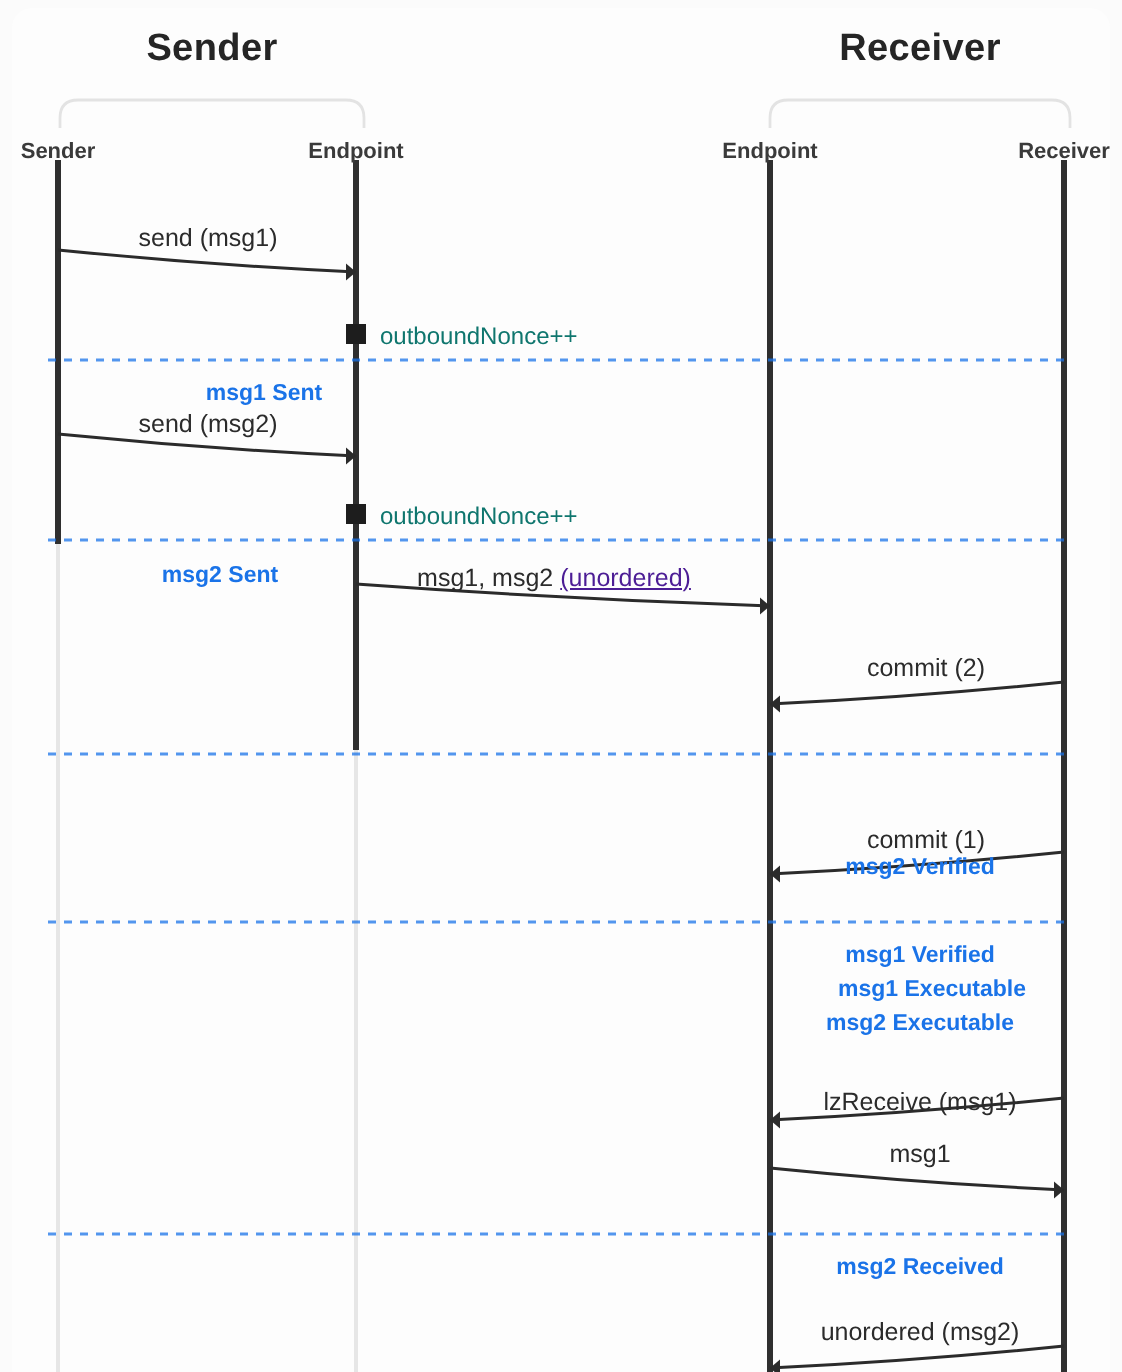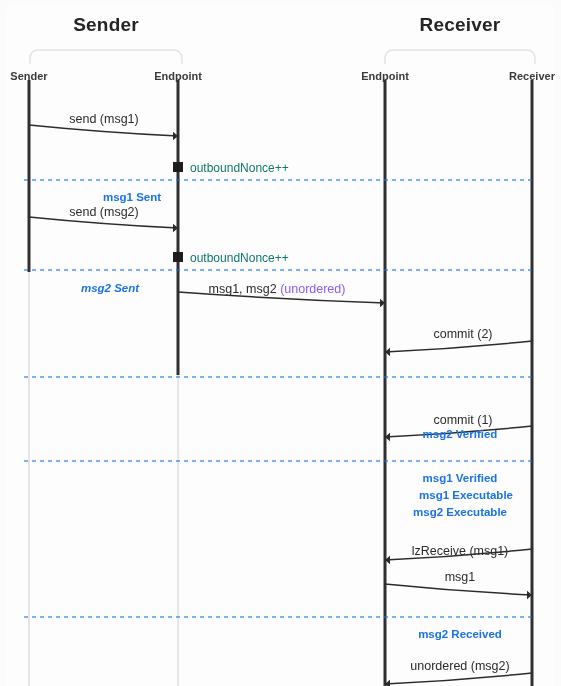--- a/index.html
+++ b/index.html
@@ -27,21 +27,21 @@
     font-size:11px;font-weight:bold;color:#3a3a3a;
     text-align:center;white-space:nowrap;
     transform:translateX(-50%);
   }
   .msg-label{
     position:absolute;
     font-size:12.5px;color:#2b2b2b;
     white-space:nowrap;
     transform:translateX(-50%);
   }
-  .msg-label .dim{color:#8b5cf6;}
+  .msg-label .dim{color:#4c1d95;text-decoration:underline;}
   .note-label{
     position:absolute;
     font-size:11.5px;font-weight:bold;color:#1a73e8;
     white-space:nowrap;
     transform:translateX(-50%);
   }
   .state-label{
     position:absolute;
     font-size:12px;color:#0f766e;
     white-space:nowrap;
@@ -110,20 +110,20 @@
       <div class="msg-label" style="left: 104px; top: 205px;">send (msg2)</div>
       <div class="msg-label" style="left: 277px; top: 282px;"><span>msg1, msg2</span> <span class="dim">(unordered)</span></div>
       <div class="msg-label" style="left: 463px; top: 327px;">commit (2)</div>
       <div class="msg-label" style="left: 463px; top: 413px;">commit (1)</div>
       <div class="msg-label" style="left: 460px; top: 544px; text-align: right;">lzReceive (msg1)</div>
       <div class="msg-label" style="left: 460px; top: 570px;">msg1</div>
       <div class="msg-label" style="left: 460px; top: 659px;">unordered (msg2)</div>
       <div class="state-label" style="left: 190px; top: 161px;">outboundNonce++</div>
       <div class="state-label" style="left: 190px; top: 251px;">outboundNonce++</div>
       <div class="note-label" style="left: 110px; top: 191px; padding-left: 44px;">msg1 Sent</div>
-      <div class="note-label" style="left: 110px; top: 282px; font-style: italic;">msg2 Sent</div>
+      <div class="note-label" style="left: 110px; top: 282px;">msg2 Sent</div>
       <div class="note-label" style="left: 460px; top: 388px; margin-top: 40px;">msg2 Verified</div>
       <div class="note-label" style="left: 460px; top: 472px;">msg1 Verified</div>
       <div class="note-label" style="left: 460px; top: 489px; padding-left: 12px;">msg1 Executable</div>
       <div class="note-label" style="left: 460px; top: 506px;">msg2 Executable</div>
       <div class="note-label" style="left: 460px; top: 628px;">msg2 Received</div>
     </div>
 </div>
 
 </body></html>

